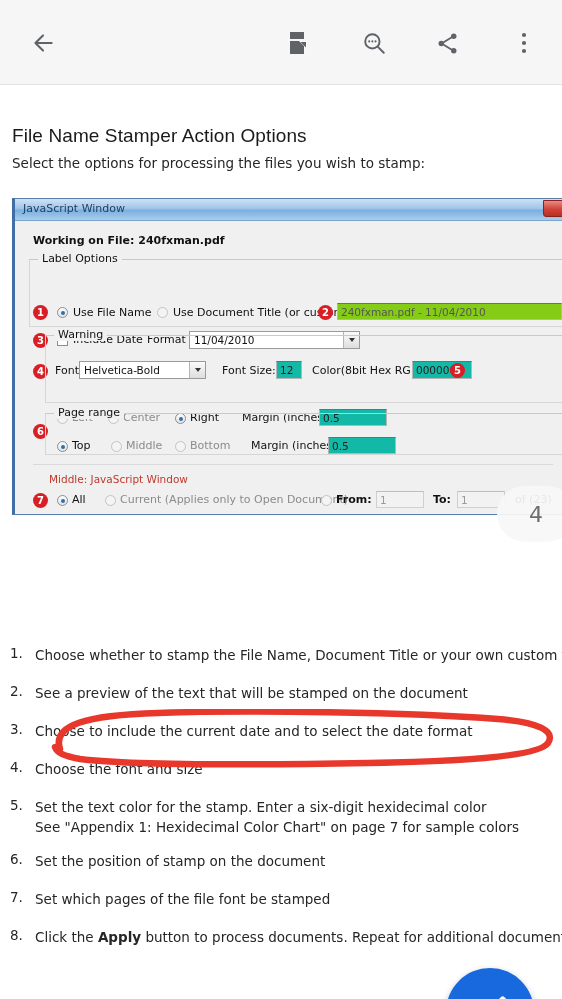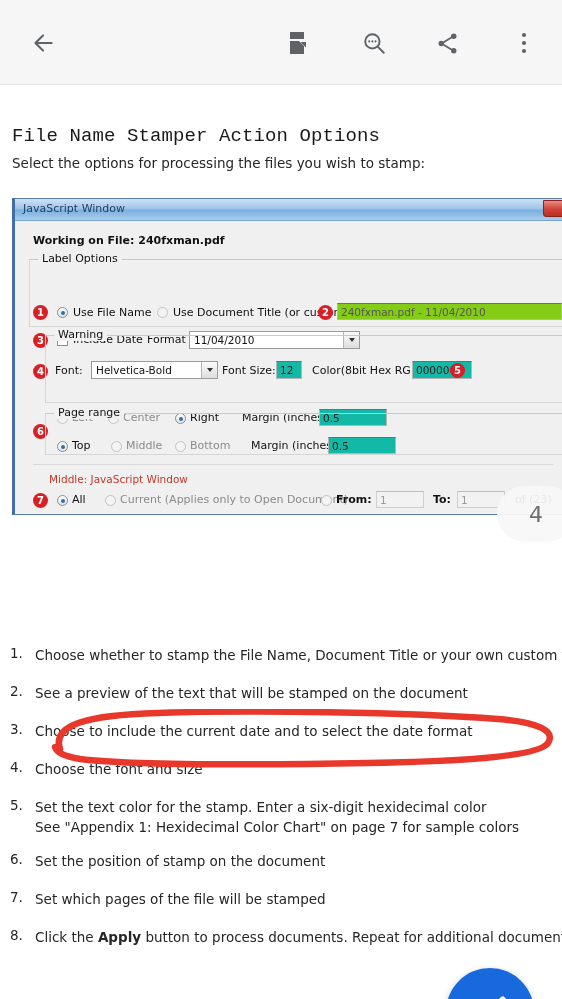--- a/index.html
+++ b/index.html
@@ -29,21 +29,21 @@
   .ic-share { left:426px; }
   .ic-more  { left:503px; }
   .appbar-icon svg { display:block; }
 
   
   .doc { position:absolute; left:0; top:85px; width:562px; height:914px; background:#fff; }
 
   .page-title {
     position:absolute; left:12px; top:40px;
     font-size:19px; color:#1a1a1a; letter-spacing:.1px;
-    font-family:Liberation Mono, monospace; font-weight:400;
+    font-family:Liberation Sans, sans-serif; font-weight:400;
   }
   .page-sub {
     position:absolute; left:12px; top:70px;
     font-size:13.5px; color:#262626;
     font-family:"DejaVu Sans", sans-serif;
   }
 
   
   .jsdlg {
     position:absolute; left:12px; top:113px; width:560px; height:317px;
@@ -279,21 +279,21 @@
         <span class="chk on" style="position:absolute; left:42px; top:114px;"></span>
         <div class="fld" style="left:58px; top:112px;">Include Date</div>
         <div class="fld" style="left:132px; top:112px;">Format</div>
         <div class="combo" style="left:174px; top:110px; width:171px; height:18px;">
           <span>11/04/2010</span>
           <span class="arrow"></span>
         </div>
 
         <div class="badge" style="left:18px; top:143px;">4</div>
         <div class="fld" style="left:40px; top:143px;">Font:</div>
-        <div class="combo" style="left:76px; top:140px; width:127px; height:18px;">
+        <div class="combo" style="left:64px; top:140px; width:127px; height:18px;">
           <span>Helvetica-Bold</span>
           <span class="arrow"></span>
         </div>
         <div class="fld" style="left:207px; top:143px;">Font Size:</div>
         <div class="tinput" style="left:261px; top:140px; width:26px; height:18px;">12</div>
         <div class="fld" style="left:297px; top:143px;">Color(8bit Hex RGB):</div>
         <div class="tinput" style="left:397px; top:140px; width:60px; height:18px;">000000</div>
         <div class="badge" style="left:435px; top:142px;">5</div>
 
         <div class="group" id="grp-position">
@@ -371,21 +371,21 @@
         <div class="txt">See "Appendix 1: Hexidecimal Color Chart" on page 7 for sample colors</div>
       </div>
 
       <div class="oitem">
         <span class="num">6.</span>
         <span class="txt">Set the position of stamp on the document</span>
       </div>
 
       <div class="oitem">
         <span class="num">7.</span>
-        <span class="txt">Set which pages of the file will be stamped</span>
+        <span class="txt">Set which pages of the file font be stamped</span>
       </div>
 
       <div class="oitem">
         <span class="num">8.</span>
         <span class="txt"><span>Click the </span><b>Apply</b><span> button to process documents. Repeat for additional documents in your set</span></span>
       </div>
     </div>
 
     <svg class="annot" viewBox="0 0 556 62">
       <path d="M52,40 C44,16 78,6 150,4 C240,1 400,3 490,10 C530,13 548,22 540,34 C532,46 470,52 360,54 C250,56 120,56 72,50 C56,47 49,44 47,38" fill="none" stroke="#e8382c" stroke-width="6.5" stroke-linecap="round" stroke-linejoin="round"></path>

